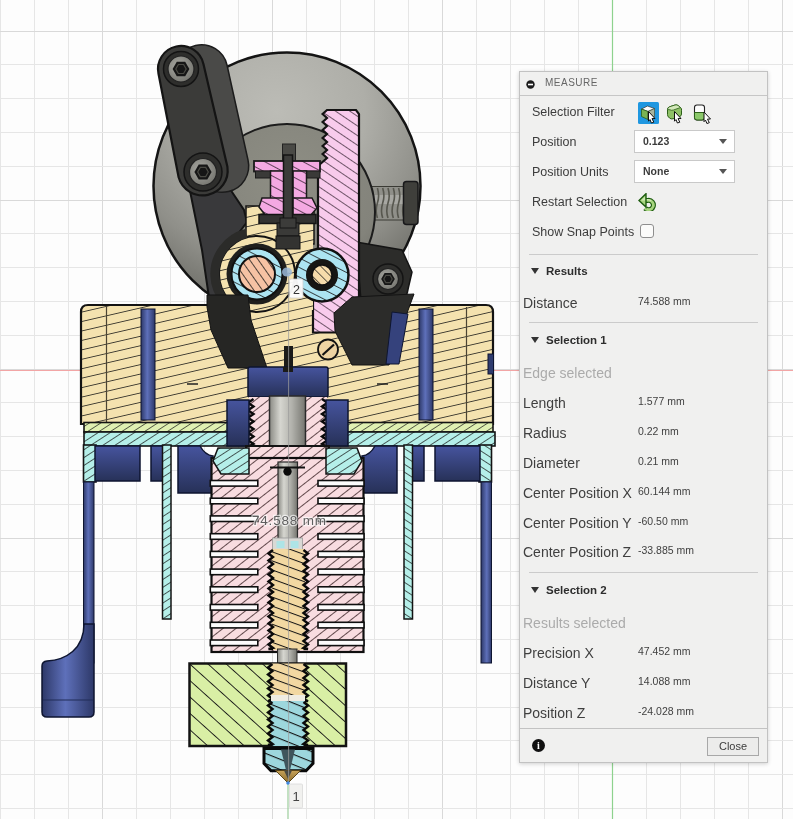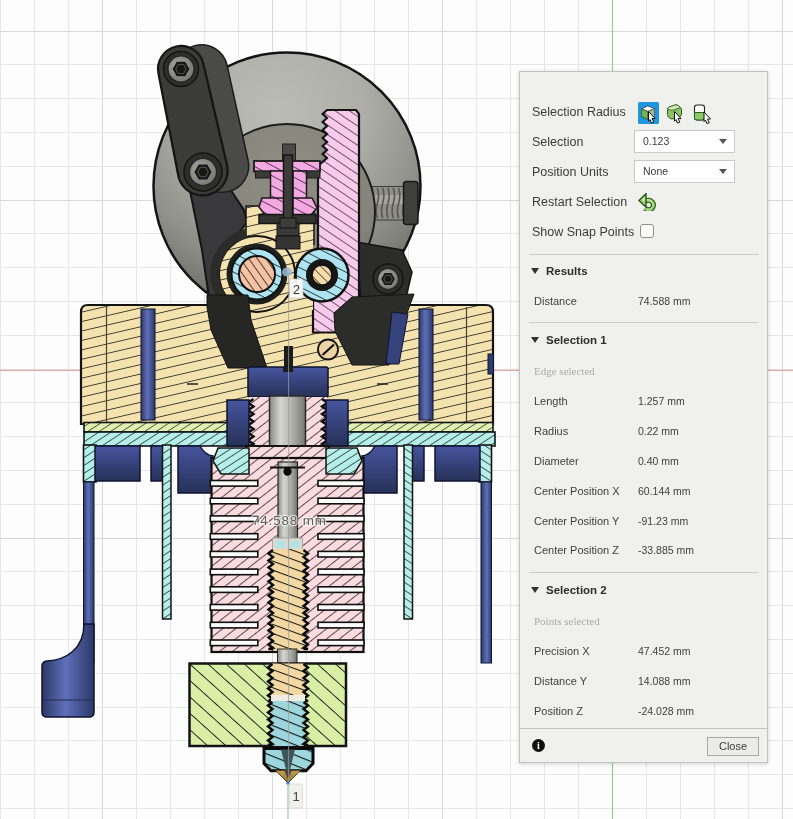--- a/index.html
+++ b/index.html
@@ -4,29 +4,29 @@
 <style>
 html,body{margin:0;padding:0;}
 body{width:793px;height:819px;overflow:hidden;position:relative;background:#fdfdfd;
  font-family:"Liberation Sans",sans-serif;}
 #canvas{position:absolute;left:0;top:0;}
 #panel{position:absolute;left:519px;top:71px;width:247px;height:690px;
  background:#f0f0ef;border:1px solid #c2c2c2;box-shadow:0 1px 4px rgba(0,0,0,0.18);}
 #phead{position:absolute;left:0;top:0;width:100%;height:23px;border-bottom:1px solid #c6c6c6;}
 #phead .ttl{position:absolute;left:25px;top:5px;font-size:10px;letter-spacing:0.5px;color:#666;}
 .lab{position:absolute;left:12px;font-size:12.5px;color:#3c3c3c;white-space:nowrap;}
-.slab{position:absolute;left:14px;font-size:11px;color:#3f3f3f;white-space:nowrap;}
+.slab{position:absolute;left:3px;font-size:14px;color:#3f3f3f;white-space:nowrap;}
 .sval{position:absolute;left:118px;font-size:10.5px;color:#3f3f3f;white-space:nowrap;}
-.gray{color:#ababab;font-family:Liberation Serif, serif;}
+.gray{color:#ababab;}
 .hdr{position:absolute;left:11px;font-size:11.5px;font-weight:bold;color:#2d2d2d;white-space:nowrap;}
 .hdr .tri{display:inline-block;width:0;height:0;border-left:4.5px solid transparent;
  border-right:4.5px solid transparent;border-top:6px solid #333;margin-right:7px;position:relative;top:-1px;}
 .sep{position:absolute;left:9px;right:9px;height:0;border-top:1px solid #cbcbcb;}
 .dd{position:absolute;left:114px;width:91px;height:21px;background:#fff;border:1px solid #c9c9c9;
- font-size:10.5px;color:#3c3c3c;line-height:21px;padding-left:8px;}
+ font-size:10.5px;color:#3c3c3c;line-height:21px;padding-left:8px;font-weight:bold;}
 .dd .arr{position:absolute;right:7px;top:8px;width:0;height:0;border-left:4px solid transparent;
  border-right:4px solid transparent;border-top:5px solid #555;}
 #cbx{position:absolute;left:120px;top:152px;width:12px;height:12px;background:#fbfbfa;
  border:1.5px solid #8e8e8e;border-radius:3px;}
 #closebtn{position:absolute;left:187px;top:665px;width:50px;height:17px;background:#ececeb;
  border:1px solid #a8a8a8;font-size:11px;color:#3c3c3c;text-align:center;line-height:17px;}
 #infoi{position:absolute;left:12px;top:667px;width:13px;height:13px;background:#111;border-radius:50%;
  color:#fff;font-size:10px;font-weight:bold;text-align:center;line-height:13px;font-family:"Liberation Serif",serif;}
 .ficon{position:absolute;top:30px;}
 </style>
@@ -330,39 +330,46 @@
 <ellipse cx="287" cy="272" rx="5" ry="4.5" fill="#9ab8d8" opacity="0.85"></ellipse>
 <circle cx="288" cy="783" r="1.8" fill="#3d85e0"></circle>
 <text x="252" y="525" font-size="13.5" letter-spacing="0.8" fill="#fff" stroke="#fff" stroke-width="2.5" opacity="0.65" font-family="Liberation Sans">74.588 mm</text>
 <text x="252" y="525" font-size="13.5" letter-spacing="0.8" fill="#5f5f5f" font-family="Liberation Sans">74.588 mm</text>
 <rect x="289.5" y="279" width="13.5" height="19" rx="1.5" fill="#fdfdfd" opacity="0.95" stroke="#cfcfcf" stroke-width="0.8"></rect>
 <text x="296.5" y="293.5" font-size="12.5" fill="#333" text-anchor="middle" font-family="Liberation Sans">2</text>
 <rect x="289.5" y="784" width="13" height="24" rx="1" fill="#f1f1ef" opacity="0.95" stroke="#d8d8d8" stroke-width="0.8"></rect>
 <text x="296" y="801" font-size="13" fill="#444" text-anchor="middle" font-family="Liberation Sans">1</text>
 </svg></div>
 <div id="panel">
- <div class="lab" style="top:33px">Selection Radius</div>
+ <div id="phead">
+      <svg style="position:absolute;left:6px;top:8px" width="10" height="10">
+        <circle cx="4.5" cy="4.5" r="4.2" fill="#1c1c1c"></circle>
+        <rect x="2" y="3.7" width="5" height="1.6" fill="#fff"></rect>
+      </svg>
+      <span class="ttl">MEASURE</span>
+    </div>
+ <div class="lab" style="top:33px">Selection Filter</div>
  <div class="ficon" style="left:118px"><svg width="21" height="22" viewBox="0 0 21 22">
         <rect x="0" y="0" width="21" height="22" rx="1.5" fill="#1f97e0"></rect>
         <polygon points="3.5,7 9.5,4 16.5,6.5 10,9.5" fill="#fdfdfd" stroke="#333" stroke-width="0.7"></polygon>
         <polygon points="3.5,7 10,9.5 10,17.5 3.5,14.5" fill="#7ab354" stroke="#2c6018" stroke-width="0.8"></polygon>
         <polygon points="16.5,6.5 10,9.5 10,17.5 16.5,14.5" fill="#a8b49e" stroke="#44503a" stroke-width="0.7"></polygon>
         <polygon points="10.5,9.5 17,16.5 14,16.6 15.8,20.2 13.4,21 12,17.6 10.5,19.2" fill="#fff" stroke="#111" stroke-width="1"></polygon>
       </svg></div>
  <div class="ficon" style="left:145px"><svg width="19" height="22" viewBox="0 0 19 22">
         <path d="M2.5,7.5 Q2.5,5.5 4.5,4.8 L10,3 Q12,2.5 13.5,3.8 L15.5,5.5 Q17,6.8 16.5,8.8 L16.5,12 Q16.5,14 14.5,14.7 L8,16.8 Q6,17.4 4.5,16 L3.5,15 Q2.5,14 2.5,12.5 Z" fill="#8fc167" stroke="#2c6018" stroke-width="1"></path>
         <path d="M2.5,7.5 Q2.5,5.5 4.5,4.8 L10,3 Q12,2.5 13.5,3.8 L15.5,5.5 L8.5,8 Q6.5,8.7 5,7.8 Z" fill="#d3e8ba" stroke="#2c6018" stroke-width="0.8"></path>
         <polygon points="9.5,9.5 16,16.5 13,16.6 14.8,20.2 12.4,21 11,17.6 9.5,19.2" fill="#fff" stroke="#111" stroke-width="1"></polygon>
       </svg></div>
  <div class="ficon" style="left:172px"><svg width="20" height="22" viewBox="0 0 20 22">
         <rect x="2.5" y="3" width="10" height="15" rx="2.5" fill="#fdfdfd" stroke="#222" stroke-width="1.1"></rect>
         <path d="M2.5,10.5 L12.5,10.5 L12.5,15.5 Q12.5,18 10,18 L5,18 Q2.5,18 2.5,15.5 Z" fill="#8bc86a" stroke="#2c6018" stroke-width="1"></path>
         <polygon points="12,10 18.5,17 15.5,17.1 17.3,20.7 14.9,21.5 13.5,18.1 12,19.7" fill="#fff" stroke="#111" stroke-width="1"></polygon>
       </svg></div>
- <div class="lab" style="top:63px">Selection</div>
+ <div class="lab" style="top:63px">Position</div>
  <div class="dd" style="top:58px">0.123<span class="arr"></span></div>
  <div class="lab" style="top:93px">Position Units</div>
  <div class="dd" style="top:88px">None<span class="arr"></span></div>
  <div class="lab" style="top:123px">Restart Selection</div>
  <svg style="position:absolute;left:118px;top:121px" width="18" height="18" viewBox="0 0 18 18">
       <path d="M 7.5,7.4 H 10 A 4.7,4.7 0 1 1 7.2,15.2" fill="none" stroke="#1d5c10" stroke-width="5"></path>
       <path d="M 7.5,7.4 H 10 A 4.7,4.7 0 1 1 7.2,15.2" fill="none" stroke="#a6d47e" stroke-width="2.8"></path>
       <path d="M 7.5,6.6 H 10 A 4.7,4.7 0 0 1 13.2,8" fill="none" stroke="#cfe9b4" stroke-width="1.2"></path>
       <polygon points="1,7.4 8,0.7 8,14.1" fill="#a6d47e" stroke="#1d5c10" stroke-width="1.4"></polygon>
       <polygon points="3.2,7.4 7,3.8 7,7.4" fill="#cfe9b4"></polygon>
@@ -370,34 +377,34 @@
  <div class="lab" style="top:153px">Show Snap Points</div>
  <div id="cbx"></div>
  <div class="sep" style="top:182px"></div>
  <div class="hdr" style="top:193px"><span class="tri"></span>Results</div>
  <div class="slab" style="top:223px">Distance</div>
  <div class="sval" style="top:223px">74.588 mm</div>
  <div class="sep" style="top:250px"></div>
  <div class="hdr" style="top:262px"><span class="tri"></span>Selection 1</div>
  <div class="slab gray" style="top:293px">Edge selected</div>
  <div class="slab" style="top:323px">Length</div>
-    <div class="sval" style="top:323px">1.257 mm</div>
+    <div class="sval" style="top:323px">1.577 mm</div>
  <div class="slab" style="top:353px">Radius</div>
     <div class="sval" style="top:353px">0.22 mm</div>
  <div class="slab" style="top:383px">Diameter</div>
-    <div class="sval" style="top:383px">0.40 mm</div>
+    <div class="sval" style="top:383px">0.21 mm</div>
  <div class="slab" style="top:413px">Center Position X</div>
     <div class="sval" style="top:413px">60.144 mm</div>
  <div class="slab" style="top:443px">Center Position Y</div>
-    <div class="sval" style="top:443px">-91.23 mm</div>
+    <div class="sval" style="top:443px">-60.50 mm</div>
  <div class="slab" style="top:472px">Center Position Z</div>
     <div class="sval" style="top:472px">-33.885 mm</div>
  <div class="sep" style="top:500px"></div>
  <div class="hdr" style="top:512px"><span class="tri"></span>Selection 2</div>
- <div class="slab gray" style="top:543px">Points selected</div>
+ <div class="slab gray" style="top:543px">Results selected</div>
  <div class="slab" style="top:573px">Precision X</div>
     <div class="sval" style="top:573px">47.452 mm</div>
  <div class="slab" style="top:603px">Distance Y</div>
     <div class="sval" style="top:603px">14.088 mm</div>
  <div class="slab" style="top:633px">Position Z</div>
     <div class="sval" style="top:633px">-24.028 mm</div>
  <div class="sep" style="top:656px;left:0;right:0;border-color:#c2c2c2"></div>
  <div id="infoi">i</div>
  <div id="closebtn">Close</div>
 </div>

